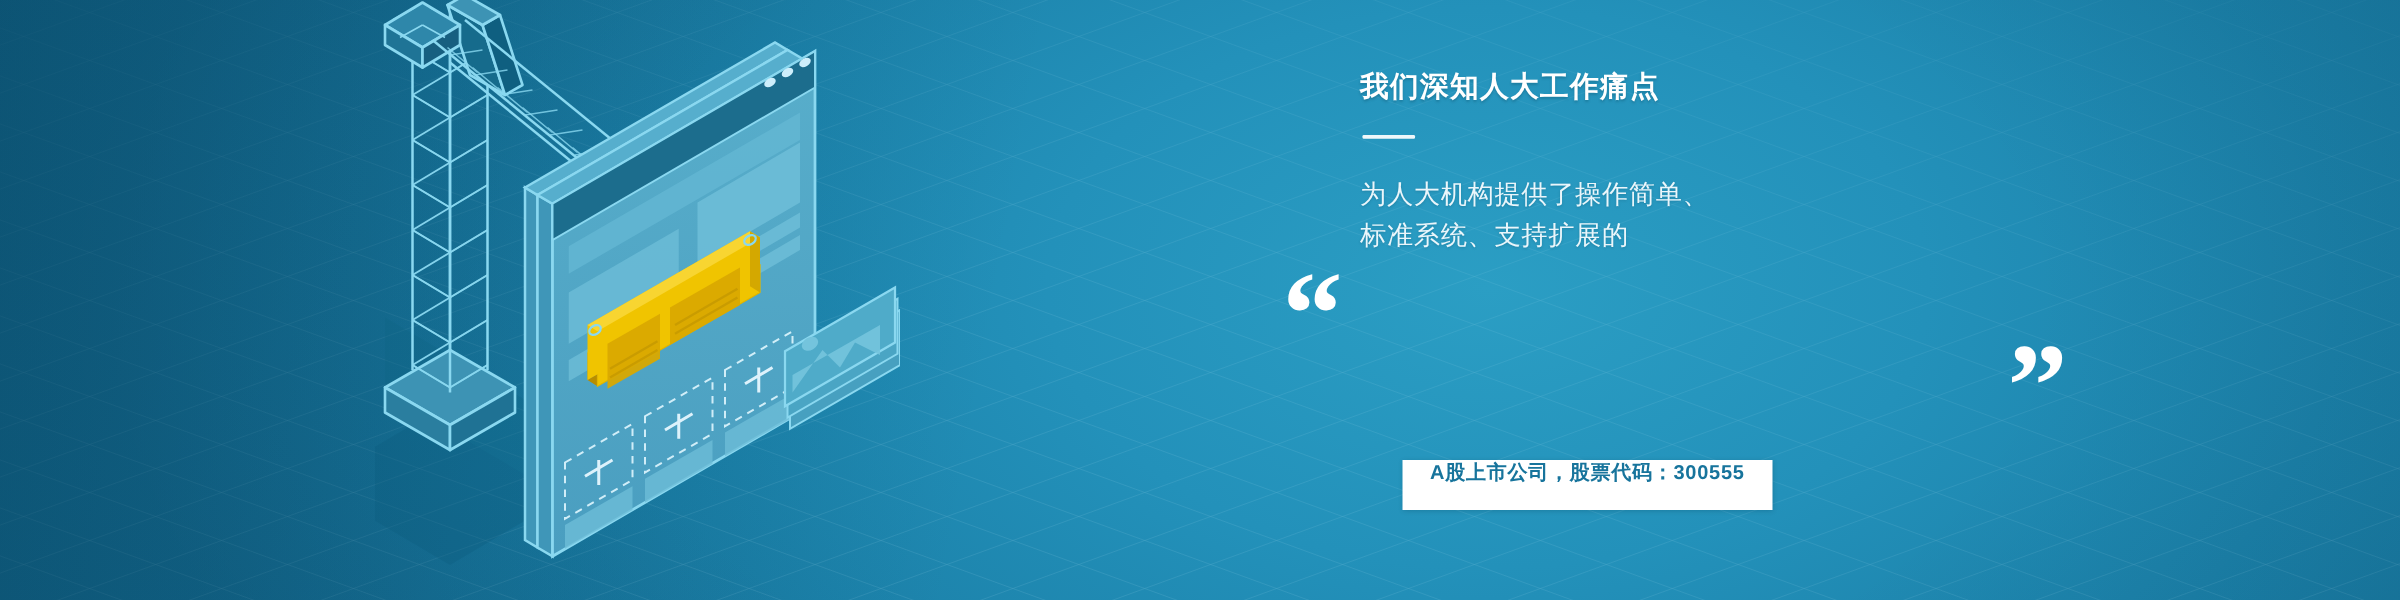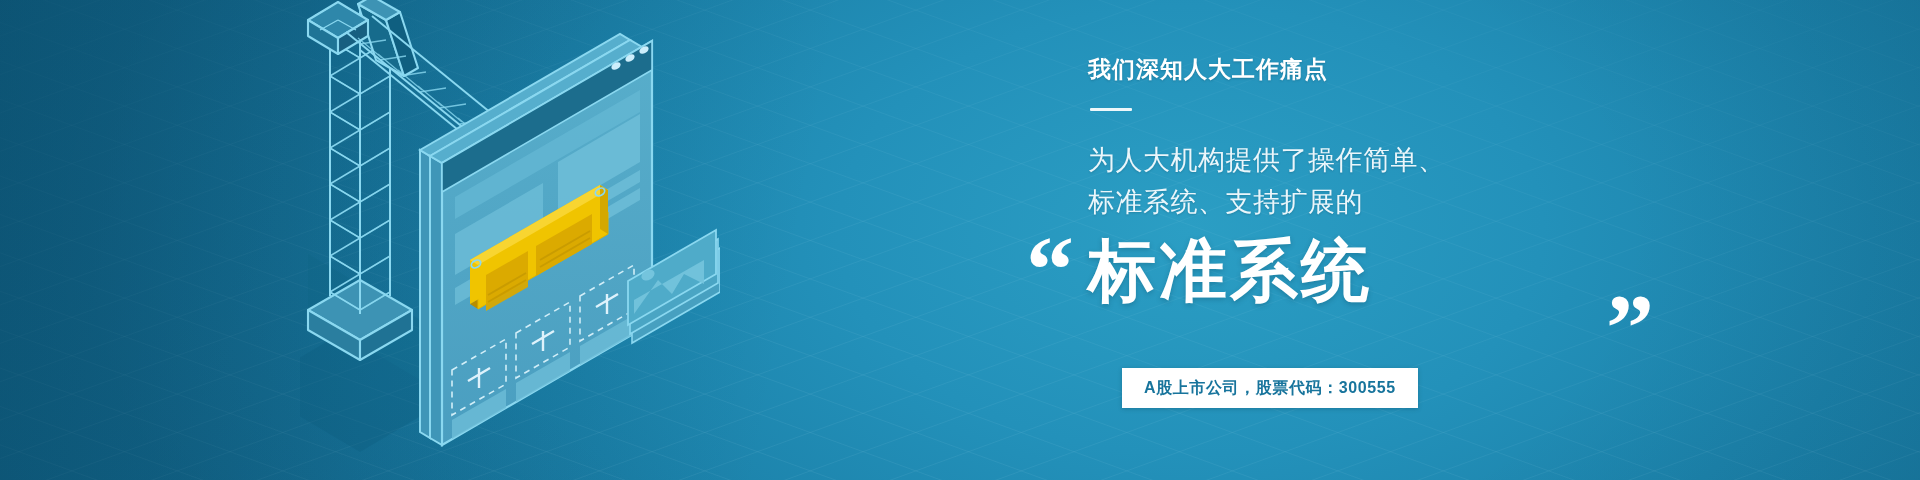--- a/index.html
+++ b/index.html
@@ -66,21 +66,21 @@
   .rule{
     width:42px;
     height:3px;
     background:#ffffff;
     opacity:.92;
     margin:24px 0 0 2px;
     border-radius:1px;
   }
   .sub{
     margin-top:28px;
-    font-size:27px;
+    font-size:21px;
     line-height:1.58;
     color:#eaf6fb;
     letter-spacing:.5px;
     text-shadow:0 1px 2px rgba(0,50,70,.22);
   }
   .sub div{white-space:nowrap;}
 
   .bigwrap{
     position:relative;
     margin-top:6px;
@@ -118,21 +118,21 @@
     text-shadow:0 2px 5px rgba(0,50,70,.25);
   }
 
   .badge{
     position:absolute;
     left:1122px; top:368px;
     height:40px;
     padding:0 22px;
     background:#ffffff;
     display:flex;
-    align-items:center;
+    align-items:flex-start;
     box-shadow:0 1px 4px rgba(0,45,65,.25);
   }
   .badge-text{
     font-size:16px;
     font-weight:bold;
     color:#17749c;
     letter-spacing:.6px;
     white-space:nowrap;
   }
 </style>
@@ -348,21 +348,20 @@
 
     <div class="rule"></div>
 
     <div class="sub">
       <div>为人大机构提供了操作简单、</div>
       <div>标准系统、支持扩展的</div>
     </div>
 
     <div class="bigwrap">
       <span class="quote-open">“</span>
-      <span class="bigtitle">标准系统</span>
       <span class="quote-close">”</span>
     </div>
   </div>
 
   <div class="badge">
     <span class="badge-text">A股上市公司，股票代码：300555</span>
   </div>
 
 </div>
 

